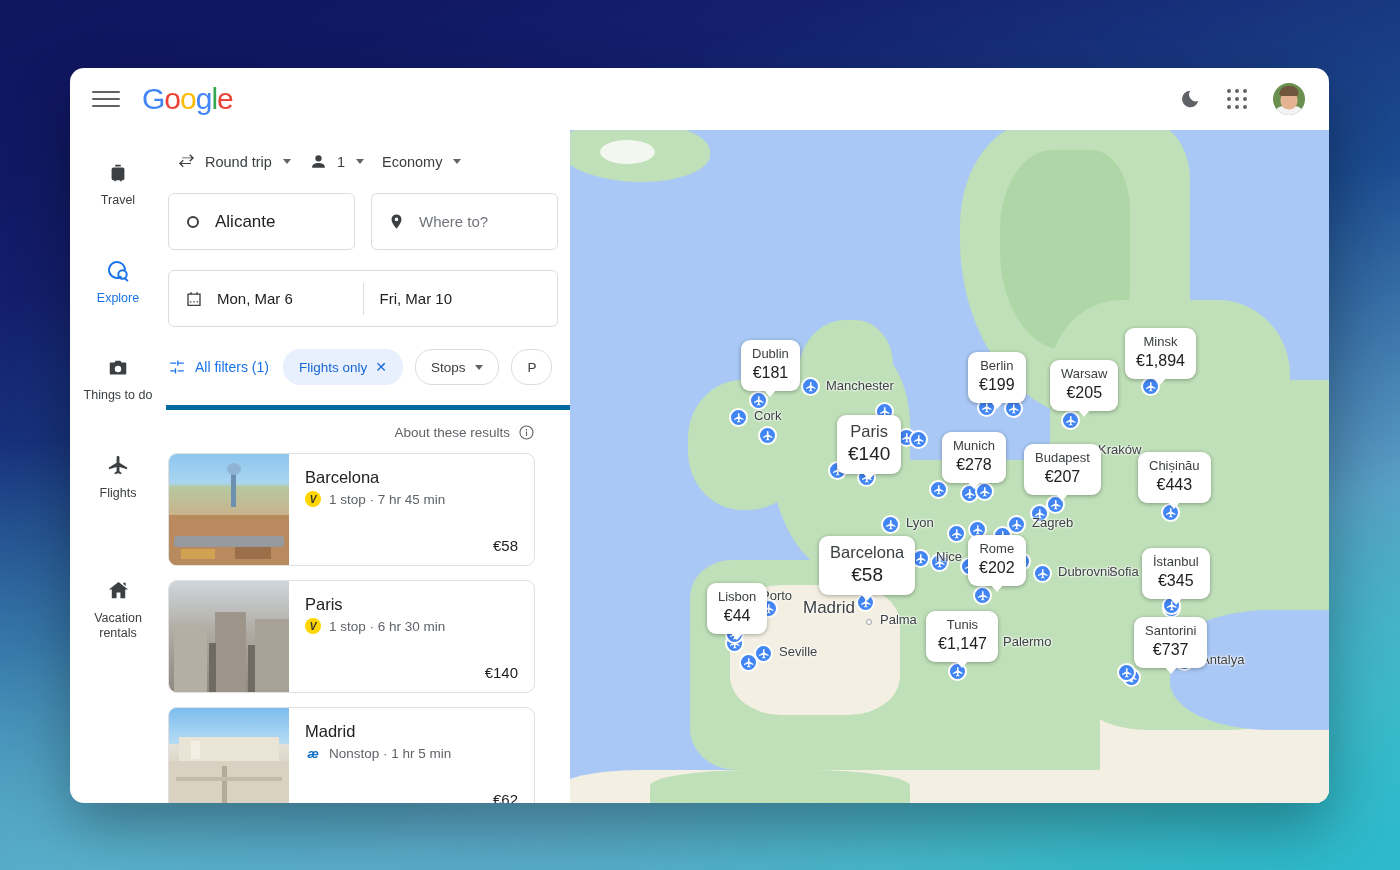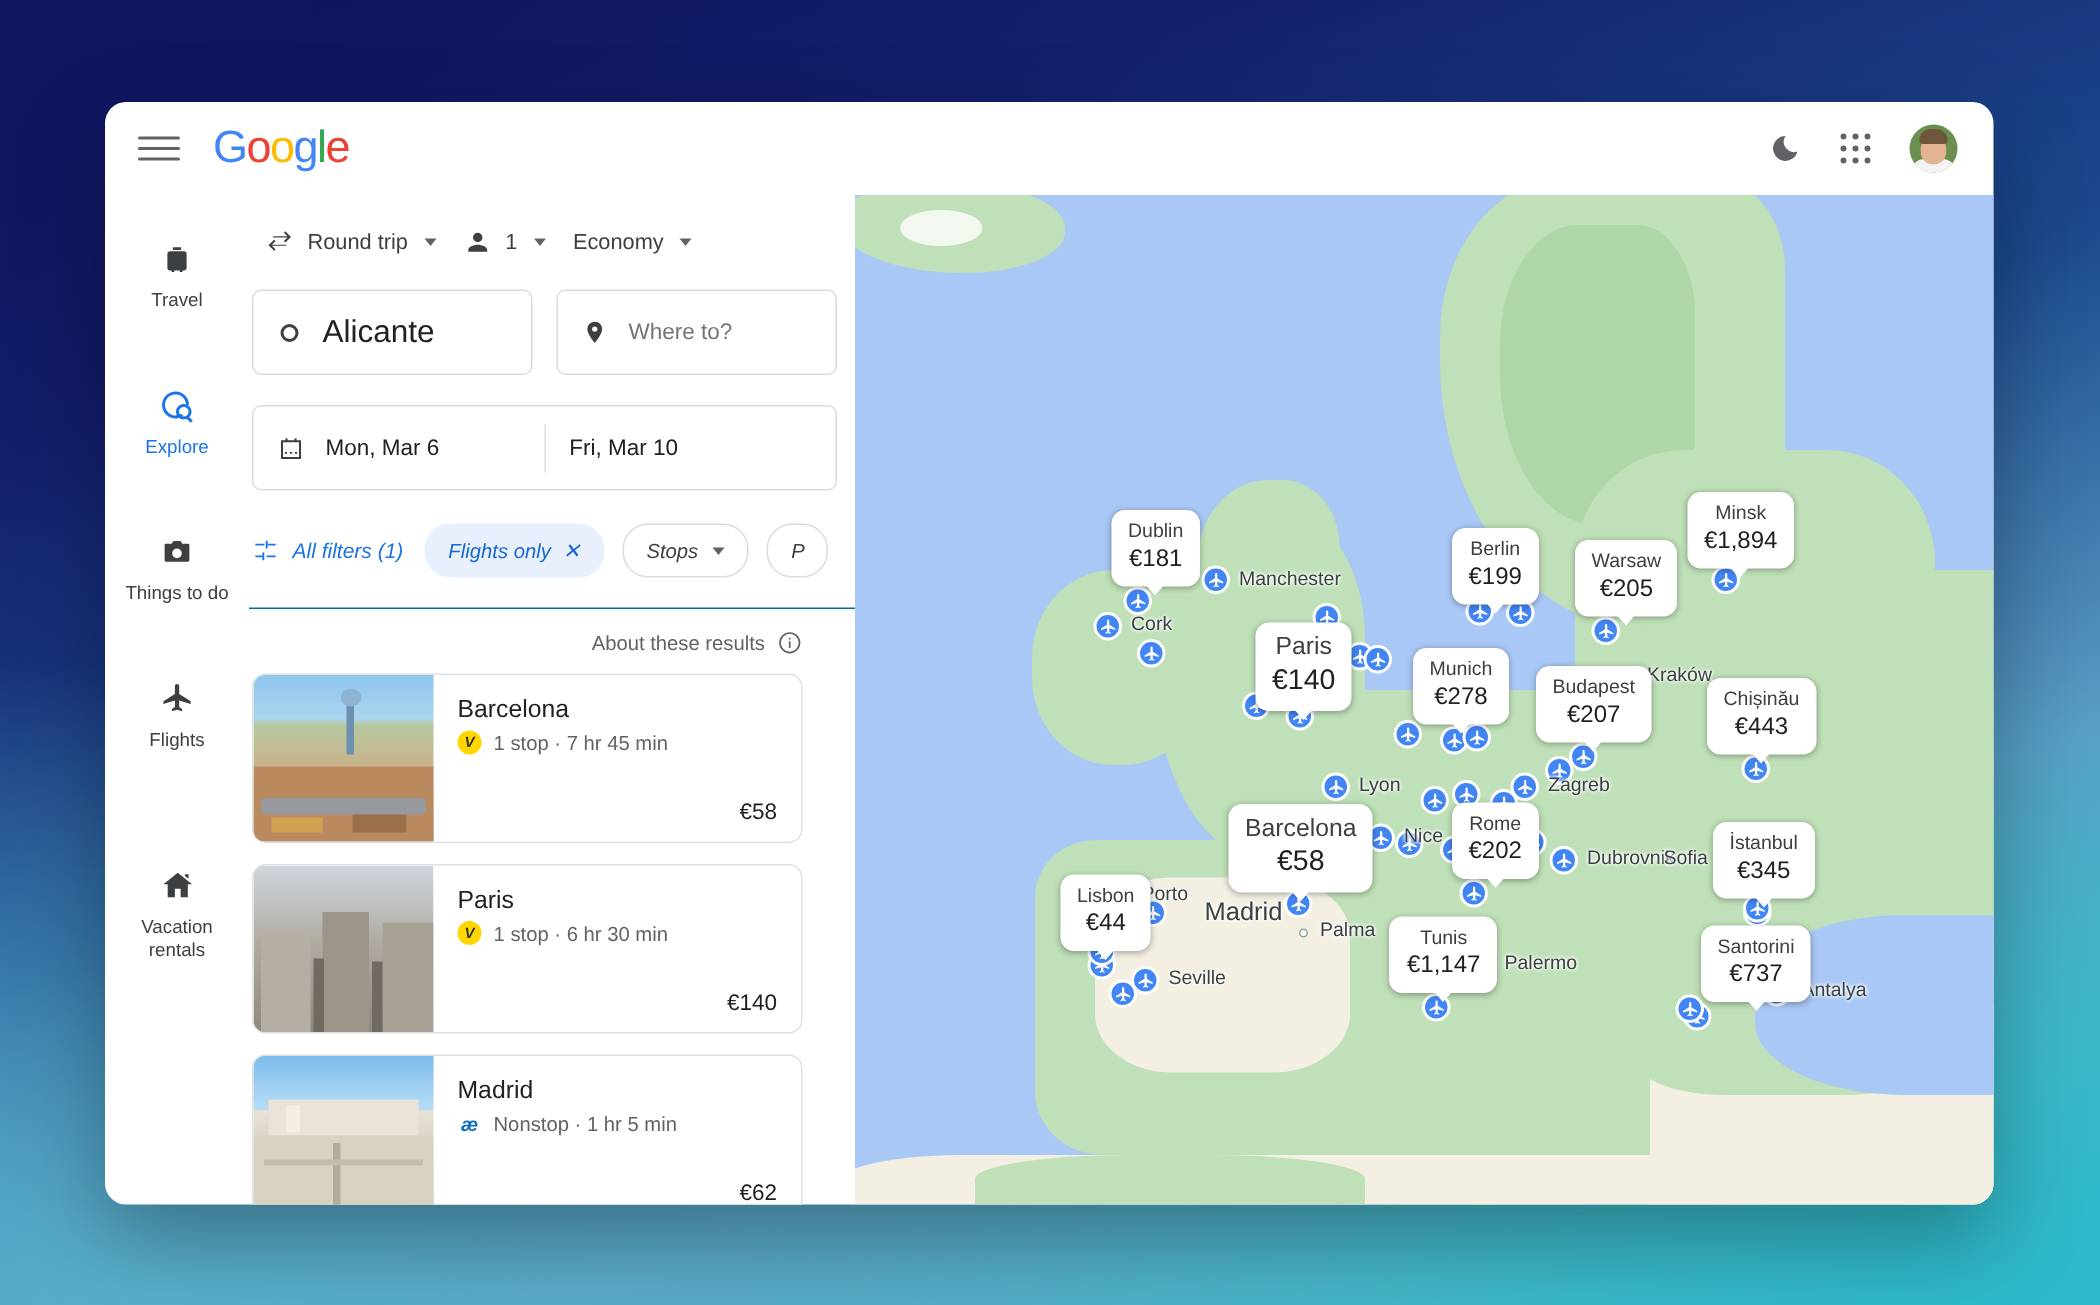--- a/index.html
+++ b/index.html
@@ -53,28 +53,28 @@
   .nav-sp { height: 27px; }
 
   
   .panel { width: 404px; flex:none; padding: 0 0 0 0; position:relative; }
   .opts { display:flex; align-items:center; gap:0; padding: 16px 0 10px 2px; }
   .opt { display:flex; align-items:center; gap:9px; padding:6px 9px; border-radius:4px; cursor:pointer; }
   .opt .t { font-size:14.5px; color:#3c4043; }
   .caret { width:0;height:0;border-left:4.5px solid transparent;border-right:4.5px solid transparent;border-top:5px solid #5f6368; margin-left:2px;}
   .field-row { display:flex; gap:16px; padding: 6px 12px 0 2px; }
   .field { flex:1; height:57px; border:1px solid #dadce0; border-radius:6px; display:flex; align-items:center; gap:14px; padding: 0 16px; cursor:text; background:#fff;}
-  .field .txt { font-size:21px; color:#202124; }
+  .field .txt { font-size:17px; color:#202124; }
   .field .ph { font-size:15px; color:#70757a; }
   .dates { margin: 20px 12px 0 2px; height:57px; border:1px solid #dadce0; border-radius:6px; display:flex; align-items:center; }
   .date-cell { display:flex; align-items:center; gap:14px; padding:0 16px; height:100%; flex:1; cursor:pointer;}
   .date-cell .txt{font-size:15px;color:#202124;}
   .date-div { width:1px; height:32px; background:#dadce0; }
 
-  .chips { display:flex; align-items:center; gap:12px; padding: 22px 0 0 2px; border-bottom:1px solid #0369a1; padding-bottom:20px; margin-right:0px;font-style:italic; }
+  .chips { display:flex; align-items:center; gap:12px; padding: 22px 0 0 2px; border-bottom:5px solid #0369a1; padding-bottom:20px; margin-right:0px; }
   .chip { height:36px; border:1px solid #dadce0; border-radius:17px; display:flex; align-items:center; gap:8px; padding:0 15px; font-size:13.5px; color:#3c4043; cursor:pointer; background:#fff; white-space:nowrap;}
   .chip.sel { background:#e8f0fe; border-color:#e8f0fe; color:#1967d2; font-weight:500;}
   .allfilters { display:flex; align-items:center; gap:9px; color:#1a73e8; font-size:14px; font-weight:500; cursor:pointer; padding-right:2px;}
   .chip-x { font-size:14px; line-height:1; }
 
   .about { display:flex; align-items:center; justify-content:flex-end; gap:8px; padding: 14px 35px 12px 0; }
   .about .t { font-size:13.5px; color:#5f6368; }
 
   .cards { padding: 0 35px 0 2px; display:flex; flex-direction:column; gap:14px; }
   .card { height:113px; border:1px solid #e0e0e0; border-radius:9px; display:flex; overflow:hidden; background:#fff; cursor:pointer; }

